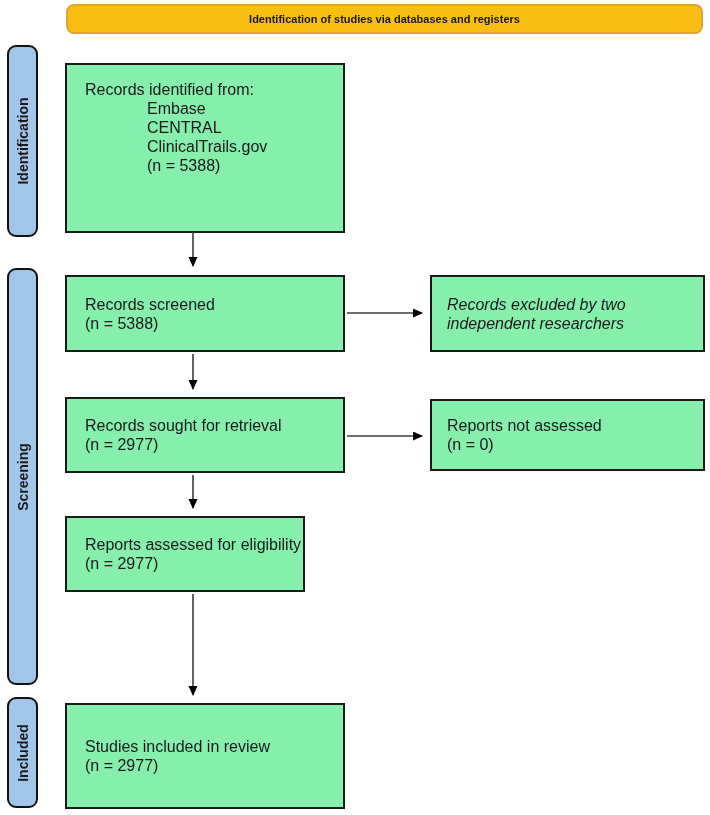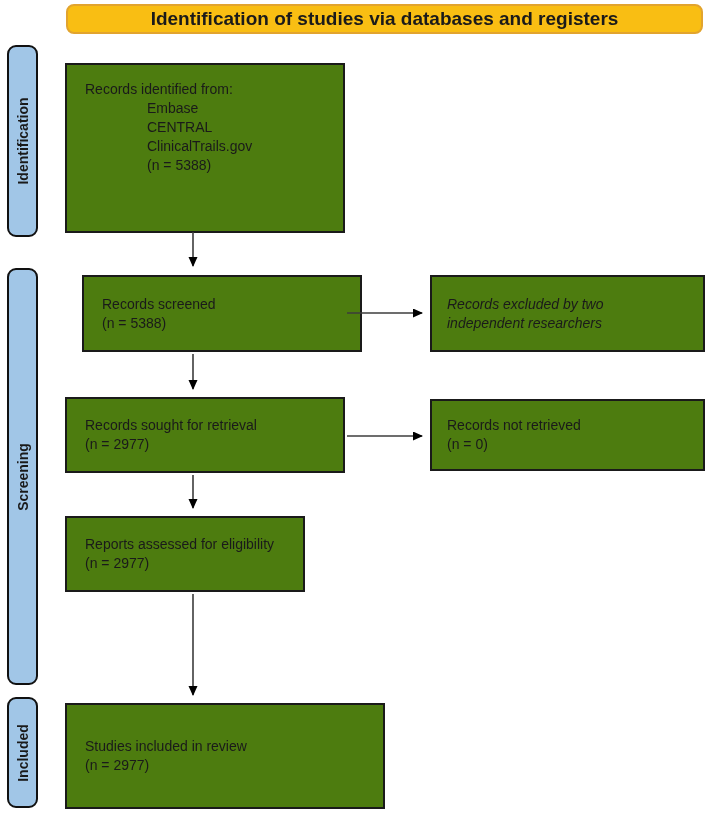--- a/index.html
+++ b/index.html
@@ -23,21 +23,21 @@
     left: 66px; top: 4px;
     width: 637px; height: 30px;
     box-sizing: border-box;
     background: var(--header-fill, #f9be13);
     border: 2px solid var(--header-border, #e2a42e);
     border-radius: 8px;
     display: flex;
     align-items: center;
     justify-content: center;
     font-weight: bold;
-    font-size: 19px;
+    font-size: 11px;
   }
 
   
   .stage {
     position: absolute;
     left: 7px;
     width: 31px;
     box-sizing: border-box;
     background: var(--stage-fill, #a1c6e7);
     border: 2px solid var(--stage-border, #111111);
@@ -53,39 +53,39 @@
     font-size: 14px;
   }
   #stage-identification { top: 45px;  height: 192px; }
   #stage-screening      { top: 268px; height: 417px; }
   #stage-included       { top: 697px; height: 111px; }
 
   
   .box {
     position: absolute;
     box-sizing: border-box;
-    background: #4d7c0f;
+    background: #86efac;
     border: 2px solid var(--box-border, #1a1a1a);
-    font-size: 14px;
+    font-size: 16px;
     line-height: 19px;
   }
   .box.centered {
     display: flex;
     flex-direction: column;
     justify-content: center;
   }
   .indent { padding-left: 62px; }
 
   #box-identified    { left: 65px;  top: 63px;  width: 280px; height: 170px; padding: 15px 8px 0 18px; }
-  #box-screened      { left: 82px;  top: 275px; width: 280px; height: 77px;  padding-left: 18px; }
+  #box-screened      { left: 65px;  top: 275px; width: 280px; height: 77px;  padding-left: 18px; }
   #box-excluded      { left: 430px; top: 275px; width: 275px; height: 77px;  padding-left: 15px; font-style: italic; }
   #box-sought        { left: 65px;  top: 397px; width: 280px; height: 76px;  padding-left: 18px; }
   #box-not-retrieved { left: 430px; top: 399px; width: 275px; height: 72px;  padding-left: 15px; }
   #box-assessed      { left: 65px;  top: 516px; width: 240px; height: 76px;  padding-left: 18px; }
-  #box-included      { left: 65px;  top: 703px; width: 320px; height: 106px; padding-left: 18px; }
+  #box-included      { left: 65px;  top: 703px; width: 280px; height: 106px; padding-left: 18px; }
 
   
   .arrows {
     position: absolute;
     left: 0; top: 0;
     width: 710px; height: 815px;
     pointer-events: none;
   }
   .arrows line {
     stroke: var(--arrow-color, #3d3d3d);
@@ -129,21 +129,21 @@
     <div>Records excluded by two</div>
     <div>independent researchers</div>
   </div>
 
   <div class="box centered" id="box-sought">
     <div>Records sought for retrieval</div>
     <div>(n = 2977)</div>
   </div>
 
   <div class="box centered" id="box-not-retrieved">
-    <div>Records not retrieved</div>
+    <div>Reports not assessed</div>
     <div>(n = 0)</div>
   </div>
 
   <div class="box centered" id="box-assessed">
     <div>Reports assessed for eligibility</div>
     <div>(n = 2977)</div>
   </div>
 
   <div class="box centered" id="box-included">
     <div>Studies included in review</div>

